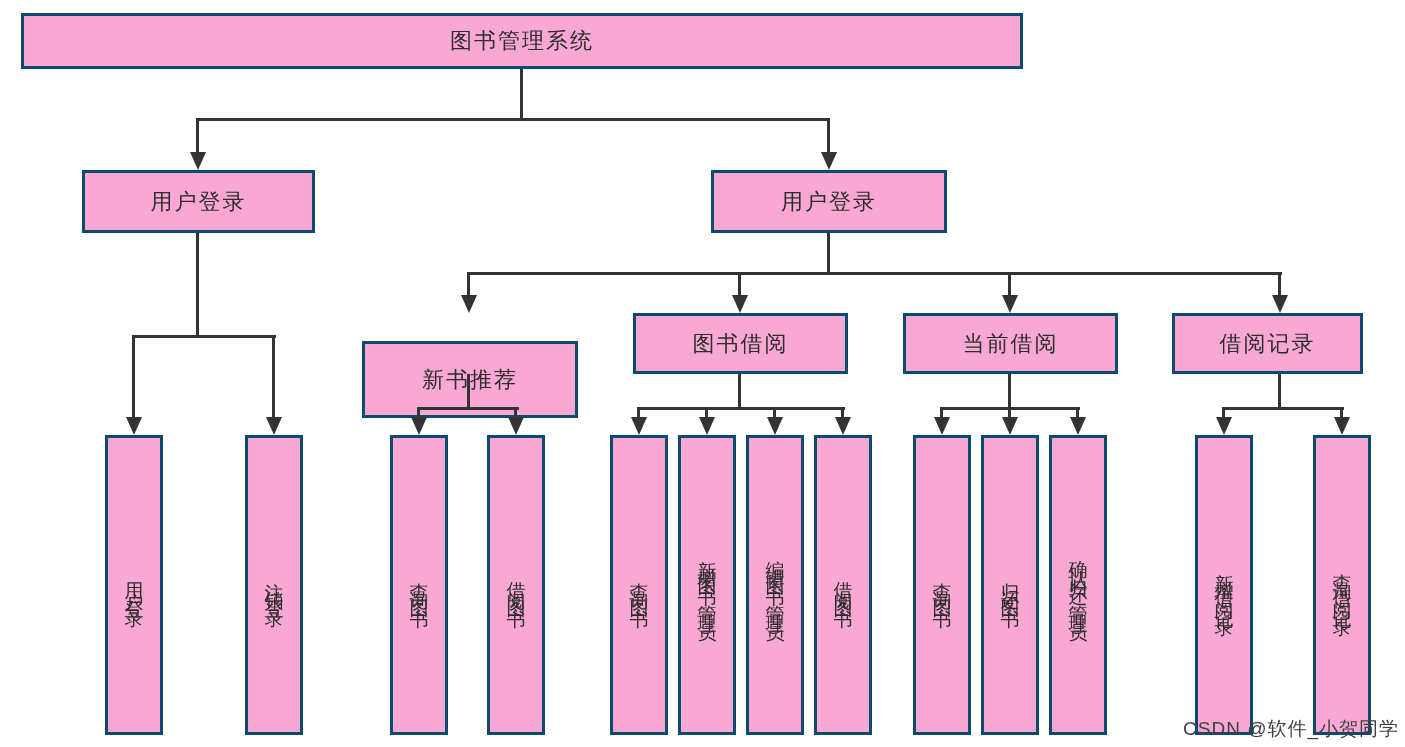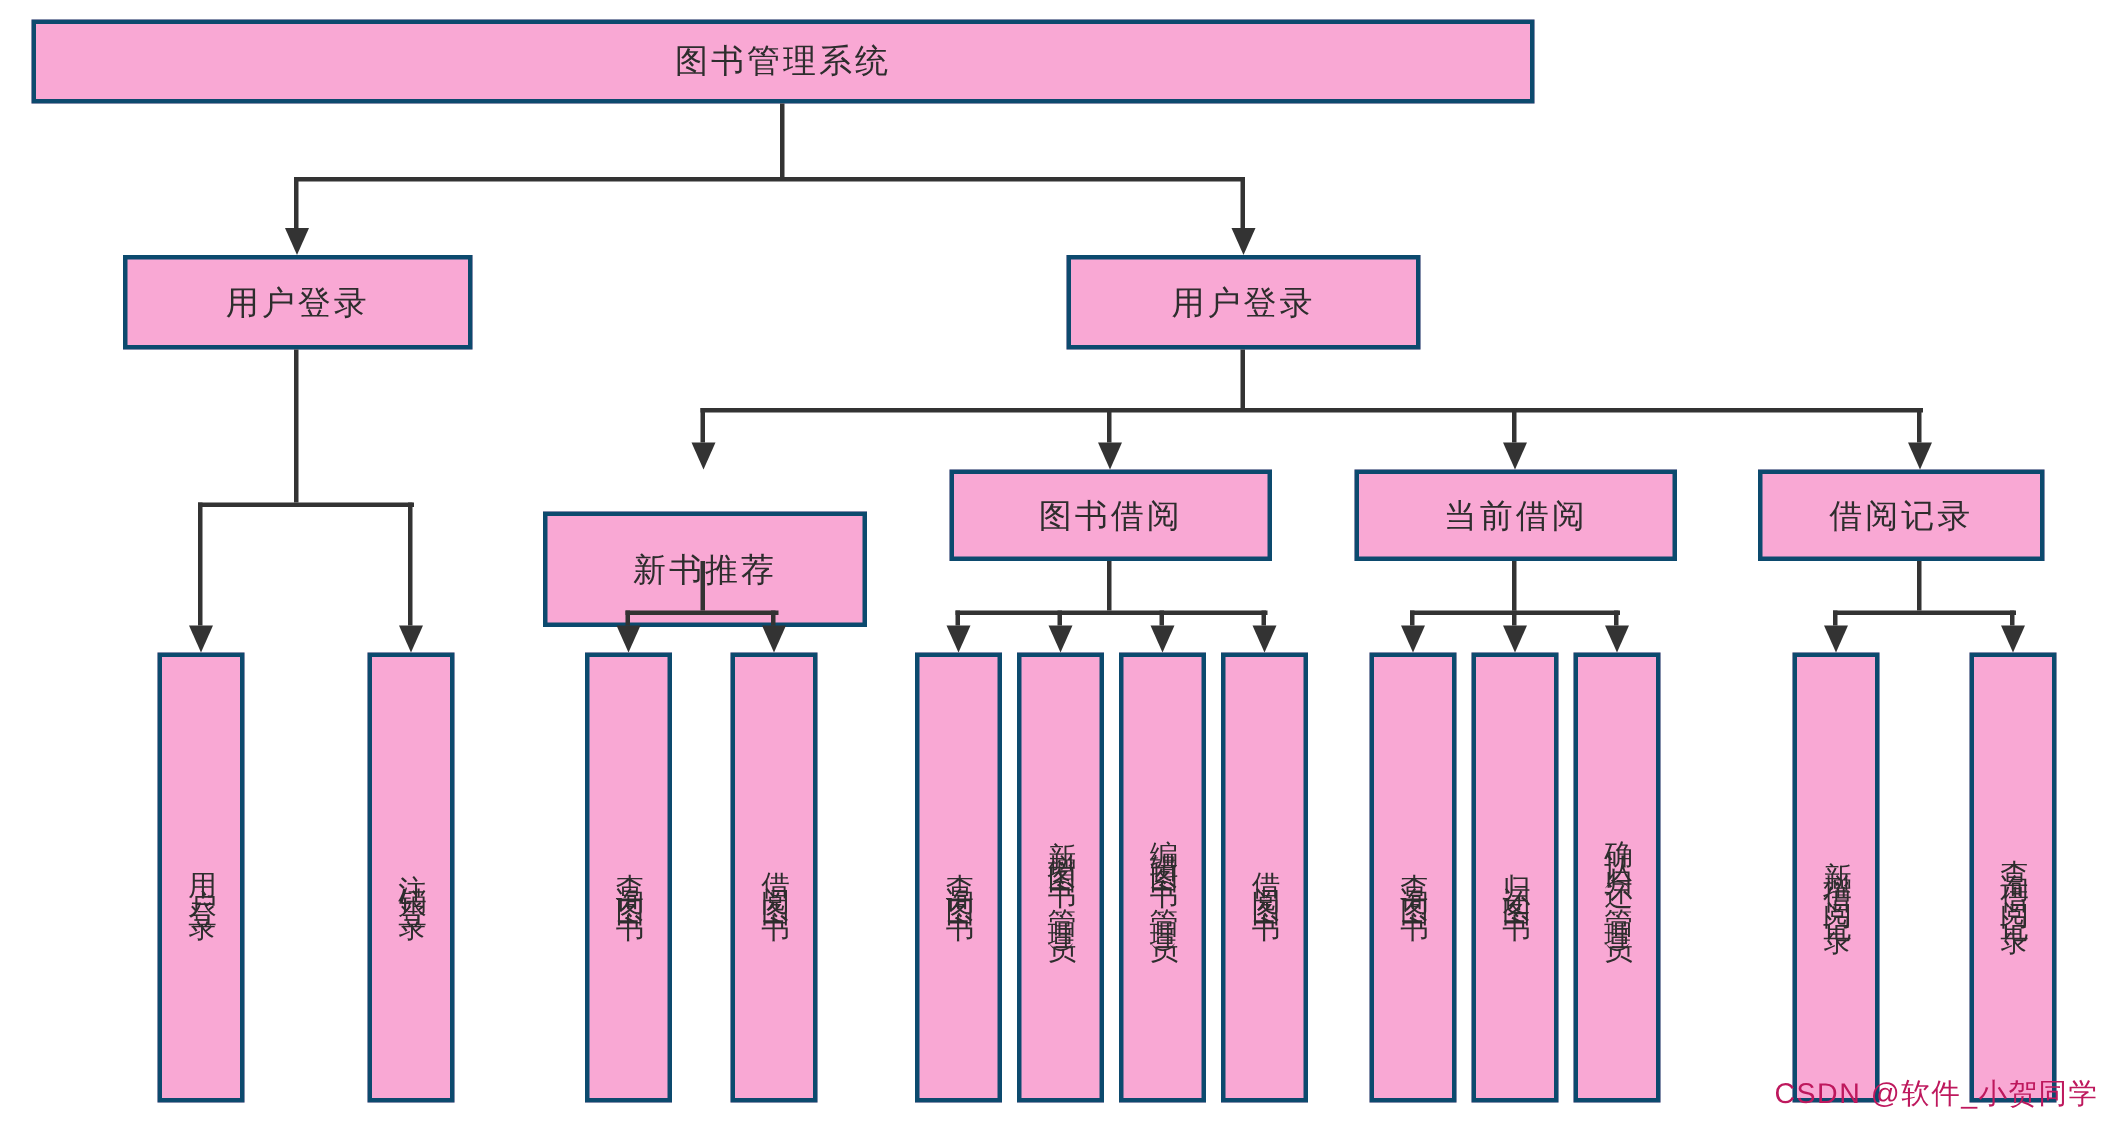--- a/index.html
+++ b/index.html
@@ -59,21 +59,21 @@
     height: 0;
     border-left: 8px solid transparent;
     border-right: 8px solid transparent;
     border-top: 18px solid #333333;
   }
   .watermark {
     position: absolute;
     right: 6px;
     bottom: 5px;
     font-size: 19px;
-    color: #be185d;
+    color: #404040;
     letter-spacing: 1px;
     z-index: 10;
     white-space: nowrap;
   }
 </style>
 </head>
 <body>
 
 <div class="canvas">
 

